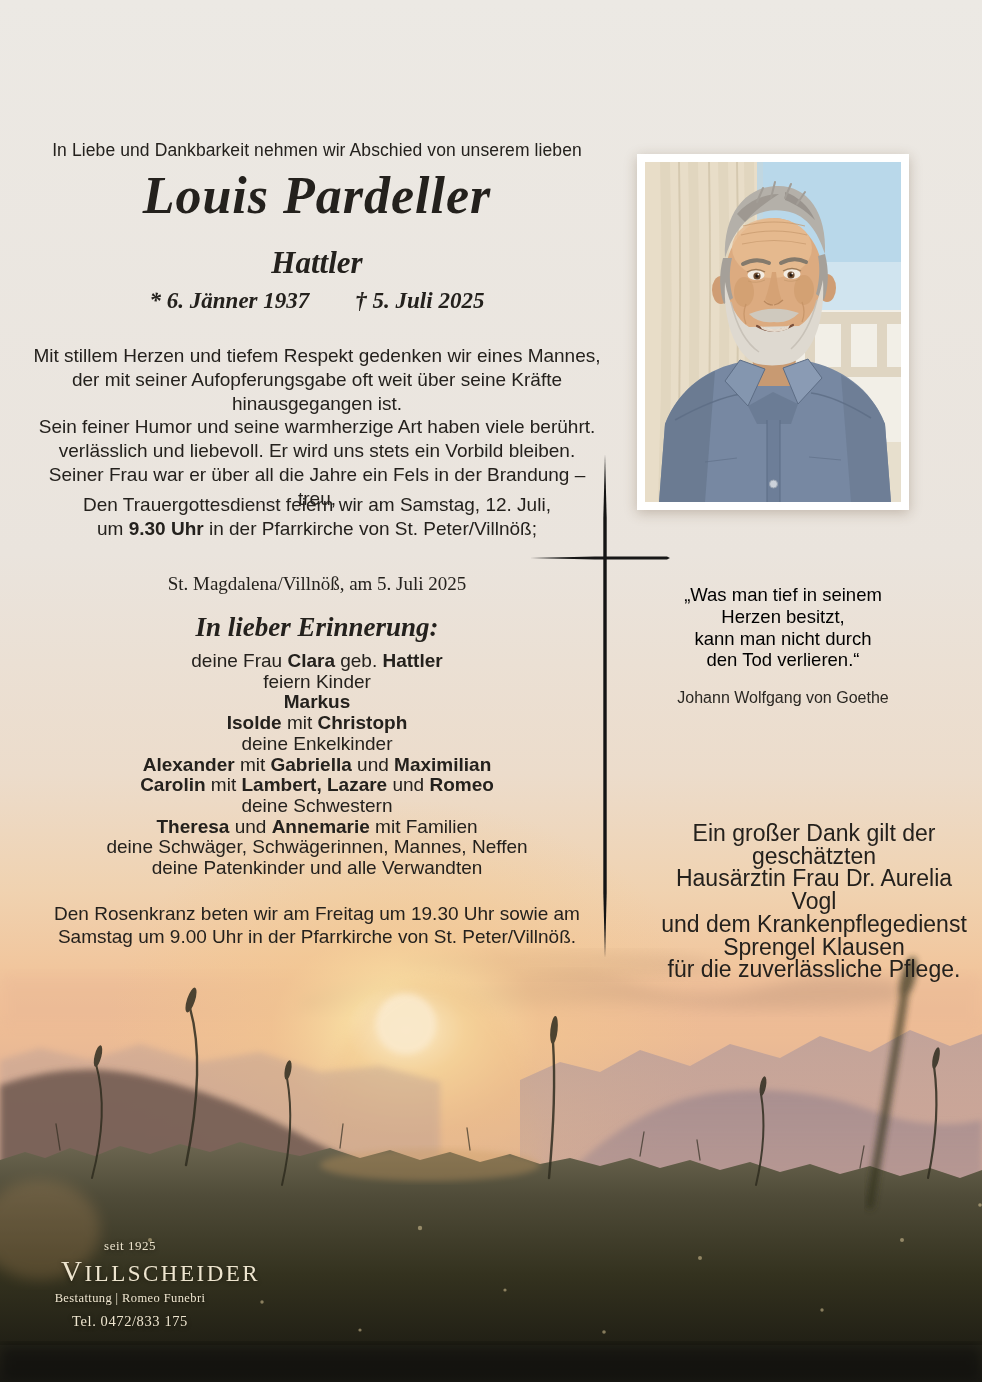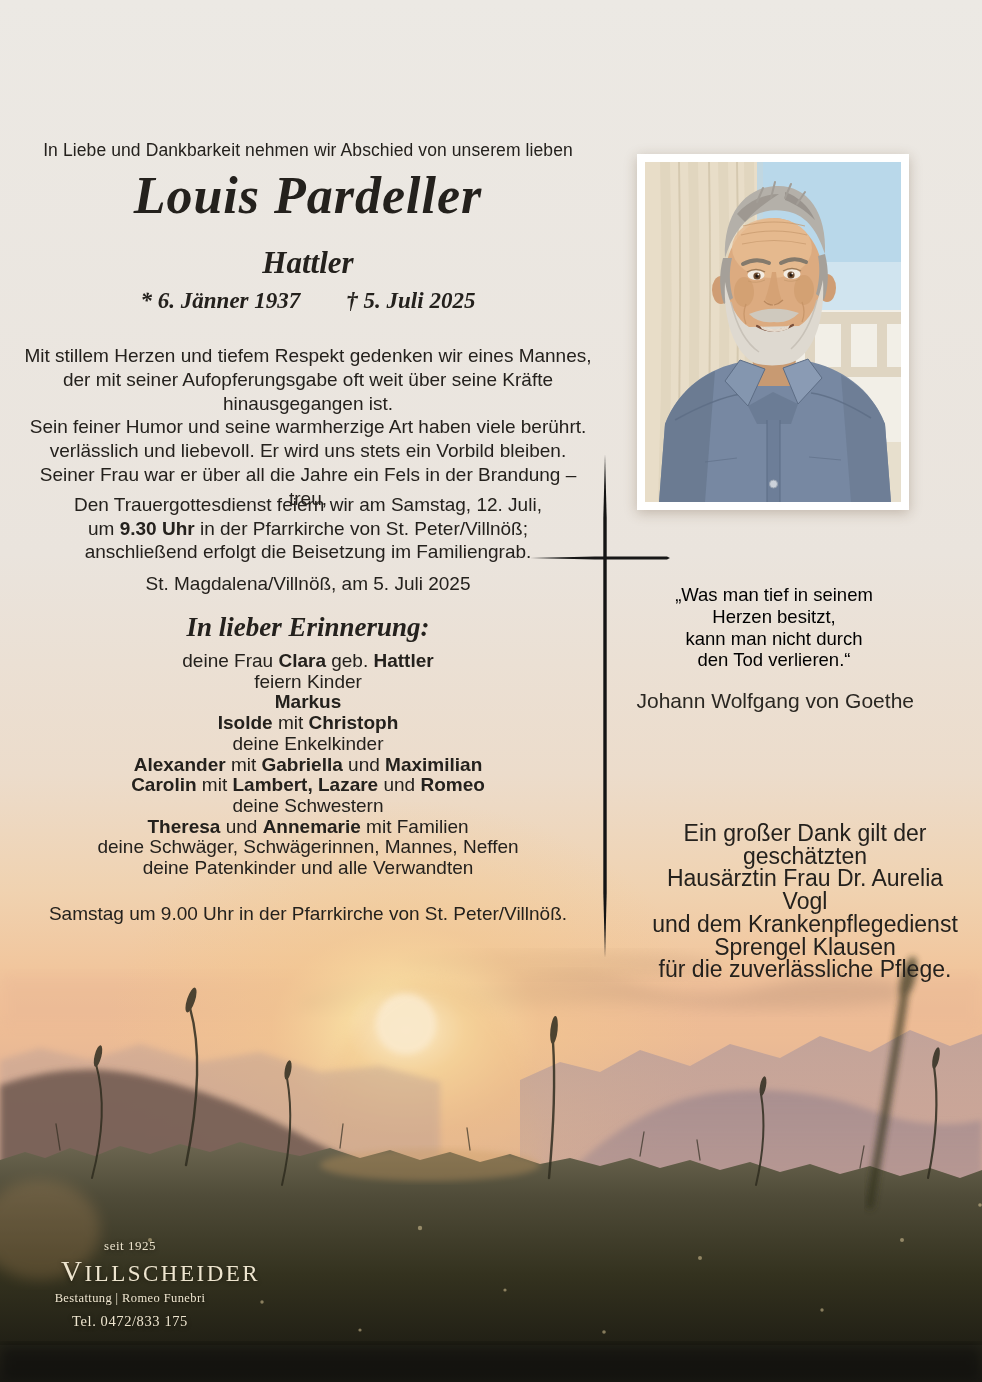--- a/index.html
+++ b/index.html
@@ -1,35 +1,35 @@
 <!DOCTYPE html>
 <html><head>
 <meta charset="utf-8">
 <style>
   html,body{margin:0;padding:0;background:#8a8178;}
   .page{
     position:relative;width:982px;height:1382px;margin:0 auto;overflow:hidden;
     font-family:"Liberation Sans","DejaVu Sans",sans-serif;color:#24211d;
   }
   .bg{position:absolute;inset:0;width:982px;height:1382px;display:block;}
-  .abs{position:absolute;text-align:center;}
+  .abs{position:absolute;text-align:center;margin-left:9px;}
   .serif-it{font-family:"Liberation Serif","DejaVu Serif",serif;font-style:italic;}
   .intro{top:140px;left:28px;width:560px;font-size:17.5px;letter-spacing:.1px;}
   .name{top:166px;left:28px;width:560px;font-size:52px;font-weight:600;letter-spacing:1px;}
   .subname{top:245px;left:28px;width:560px;font-size:31px;font-weight:600;}
   .dates{top:288px;left:28px;width:560px;font-size:23px;font-weight:600;
          display:flex;justify-content:center;gap:46px;}
   .tribute{top:344px;left:22px;width:572px;font-size:19px;line-height:23.8px;}
   .funeral{top:493px;left:28px;width:560px;font-size:19px;line-height:23.6px;}
-  .place-date{top:573px;left:28px;width:560px;font-size:19px;}
+  .place-date{top:573px;left:28px;width:560px;font-size:19px;font-family:Liberation Serif, serif;}
   .memory-heading{top:612px;left:28px;width:560px;font-size:27px;font-weight:600;}
   .family{top:651px;left:22px;width:572px;font-size:19px;line-height:20.7px;}
   .rosary{top:902px;left:22px;width:572px;font-size:19px;line-height:23px;}
   .quote{top:584px;left:634px;width:280px;font-size:18.5px;line-height:21.8px;color:#000000;}
-  .quote-author{top:689px;left:634px;width:280px;font-size:21px;color:#2a2722;text-align:right;}
+  .quote-author{top:689px;left:634px;width:280px;font-size:16px;color:#2a2722;}
   .thanks{top:822px;left:652px;width:306px;font-size:23px;line-height:22.7px;}
   .line span.b{font-weight:bold;}
   .photo-frame{
     position:absolute;left:637px;top:154px;width:272px;height:356px;
     background:#ffffff;padding:8px;box-sizing:border-box;
     box-shadow:0 3px 12px rgba(90,66,40,.28);
   }
   .photo-frame svg{display:block;width:256px;height:340px;}
   .cross{position:absolute;left:495px;top:448px;width:190px;height:520px;}
   .logo{position:absolute;left:30px;top:1238px;width:200px;text-align:center;
@@ -156,39 +156,39 @@
       <div class="line"><span>Mit stillem Herzen und tiefem Respekt gedenken wir eines Mannes,</span></div>
       <div class="line"><span>der mit seiner Aufopferungsgabe oft weit über seine Kräfte</span></div>
       <div class="line"><span>hinausgegangen ist.</span></div>
       <div class="line"><span>Sein feiner Humor und seine warmherzige Art haben viele berührt.</span></div>
       <div class="line"><span>verlässlich und liebevoll. Er wird uns stets ein Vorbild bleiben.</span></div>
       <div class="line"><span>Seiner Frau war er über all die Jahre ein Fels in der Brandung – treu,</span></div>
     </div>
   <div class="abs funeral">
       <div class="line"><span>Den Trauergottesdienst feiern wir am Samstag, 12. Juli,</span></div>
       <div class="line"><span>um </span><span class="b">9.30 Uhr</span><span> in der Pfarrkirche von St. Peter/Villnöß;</span></div>
-      <div class="line"><span>anschließend erfolgt die Beisetzung im Familiengrab.</span></div>
     </div>
   <div class="abs place-date">St. Magdalena/Villnöß, am 5. Juli 2025</div>
 
   <div class="abs memory-heading serif-it">In lieber Erinnerung:</div>
   <div class="abs family">
       <div class="line"><span>deine Frau </span><span class="b">Clara</span><span> geb. </span><span class="b">Hattler</span></div>
       <div class="line"><span>feiern Kinder</span></div>
       <div class="line"><span class="b">Markus</span></div>
       <div class="line"><span class="b">Isolde</span><span> mit </span><span class="b">Christoph</span></div>
       <div class="line"><span>deine Enkelkinder</span></div>
       <div class="line"><span class="b">Alexander</span><span> mit </span><span class="b">Gabriella</span><span> und </span><span class="b">Maximilian</span></div>
       <div class="line"><span class="b">Carolin</span><span> mit </span><span class="b">Lambert, Lazare</span><span> und </span><span class="b">Romeo</span></div>
       <div class="line"><span>deine Schwestern</span></div>
       <div class="line"><span class="b">Theresa</span><span> und </span><span class="b">Annemarie</span><span> mit Familien</span></div>
       <div class="line"><span>deine Schwäger, Schwägerinnen, Mannes, Neffen</span></div>
       <div class="line"><span>deine Patenkinder und alle Verwandten</span></div>
     </div>
   <div class="abs rosary">
+      <div class="line"><span>Den Rosenkranz beten wir am Freitag um 19.30 Uhr sowie am</span></div>
       <div class="line"><span>Samstag um 9.00 Uhr in der Pfarrkirche von St. Peter/Villnöß.</span></div>
     </div>
 
   <div class="abs quote">
       <div class="line"><span>„Was man tief in seinem</span></div>
       <div class="line"><span>Herzen besitzt,</span></div>
       <div class="line"><span>kann man nicht durch</span></div>
       <div class="line"><span>den Tod verlieren.“</span></div>
     </div>
   <div class="abs quote-author">Johann Wolfgang von Goethe</div>

